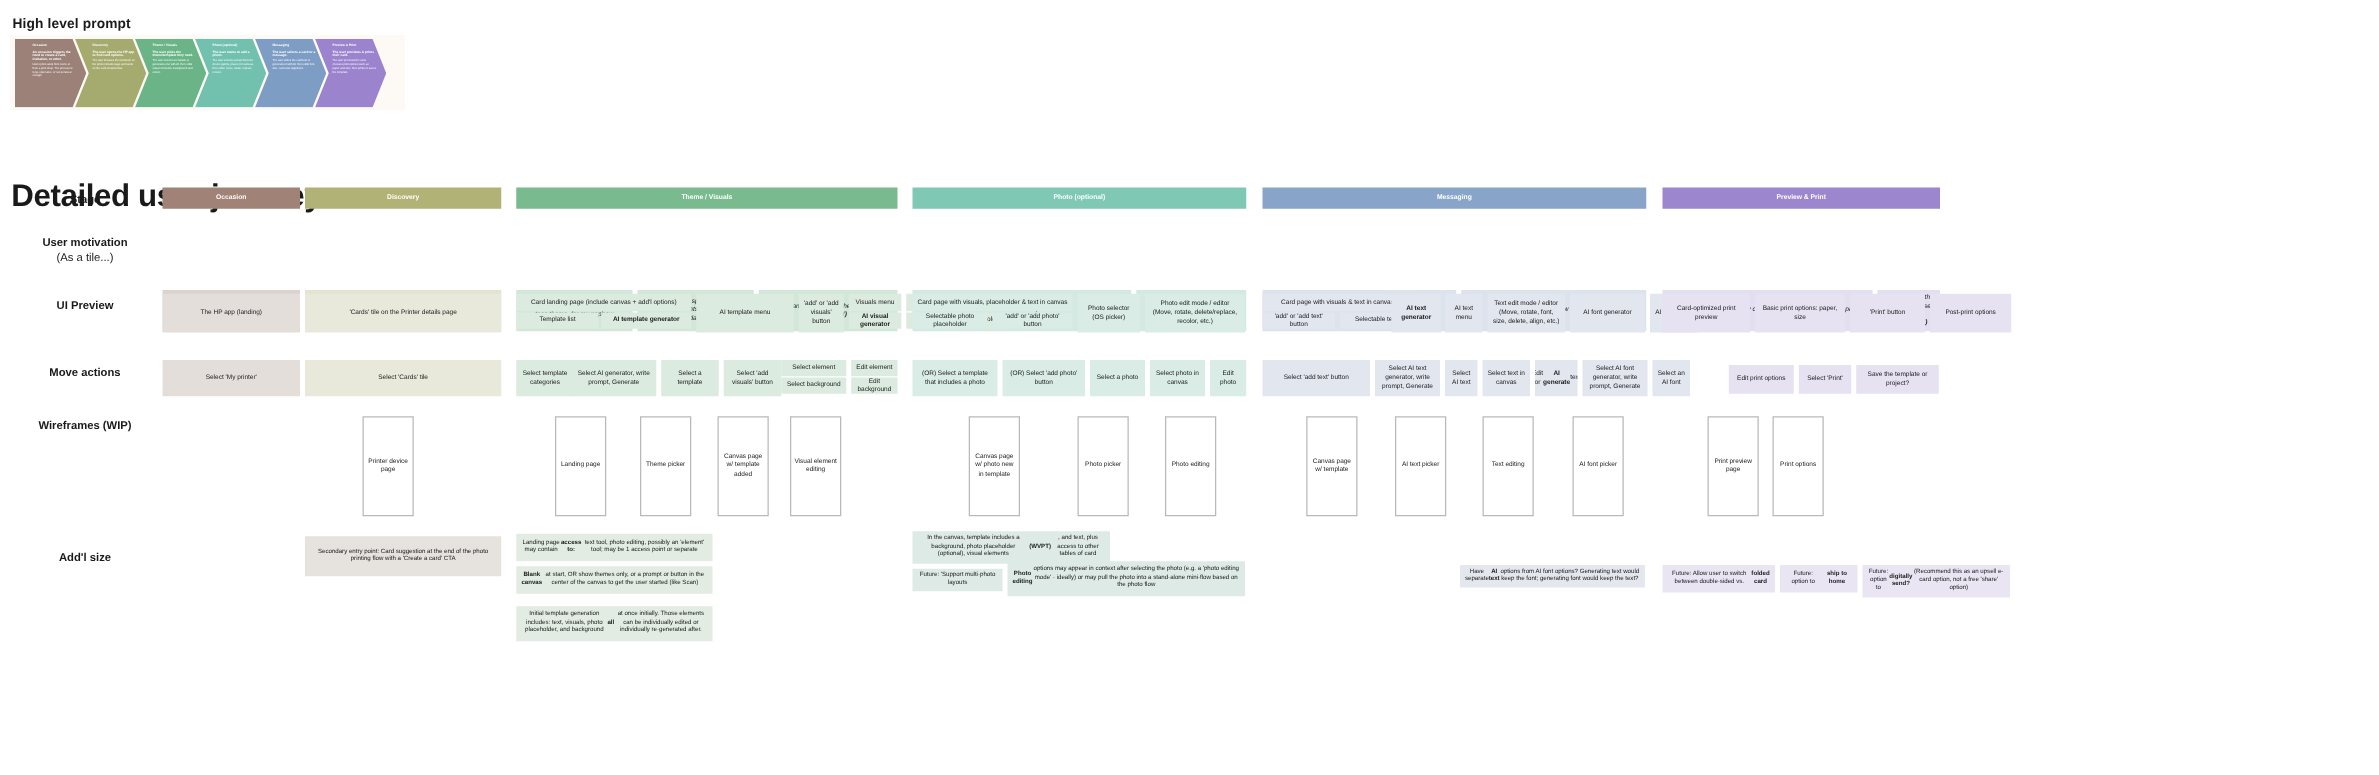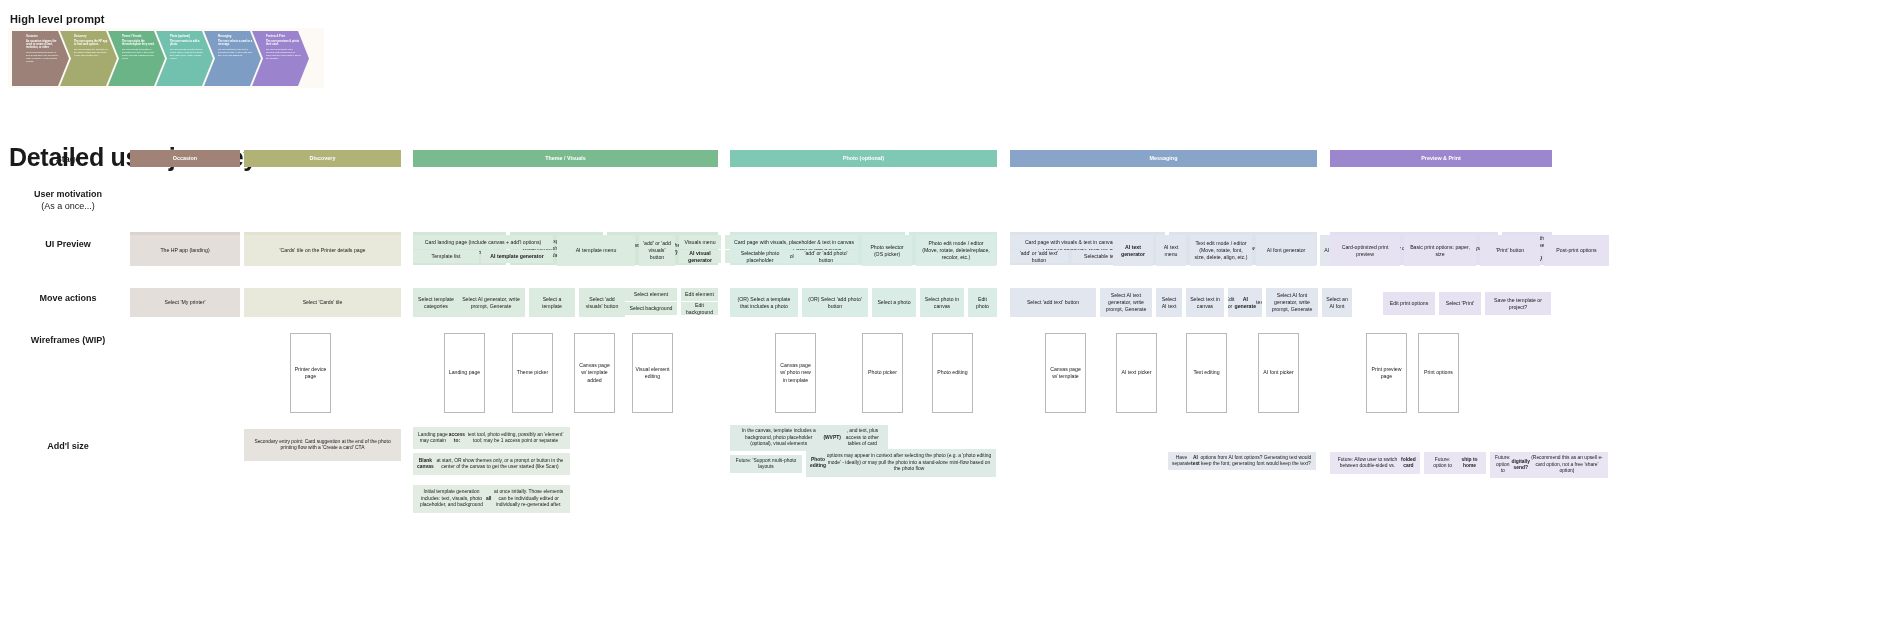--- a/index.html
+++ b/index.html
@@ -112,21 +112,21 @@
       <span class="chev-h">Preview &amp; Print</span>
       <span class="chev-s">The user previews &amp; prints their card.</span>
       <span class="chev-b">The user previews the card, chooses print options such as paper and size, then prints or saves the template.</span>
     </div>
   </div>
 
 <div class="dj-title">Detailed user journey</div>
 
 <div class="grid" id="grid">
     <div class="rowlabel" style="left: 8px; top: 153px; width: 120px;"><span>Stage</span></div>
-    <div class="rowlabel" style="left: 8px; top: 188px; width: 120px;"><span>User motivation</span><span class="sub">(As a once...)</span></div>
+    <div class="rowlabel" style="left: 8px; top: 188px; width: 120px;"><span>User motivation</span><span class="sub">(As a tile...)</span></div>
     <div class="rowlabel" style="left: 8px; top: 238px; width: 120px;"><span>UI Preview</span></div>
     <div class="rowlabel" style="left: 8px; top: 292px; width: 120px;"><span>Move actions</span></div>
     <div class="rowlabel" style="left: 8px; top: 334px; width: 120px;"><span>Wireframes (WIP)</span></div>
     <div class="rowlabel" style="left: 8px; top: 440px; width: 120px;"><span>Add'l size</span></div>
     <div class="cell stage-cell" style="left: 130px; top: 150px; width: 110px; height: 17px; background: rgb(160, 130, 119);">Occasion</div>
     <div class="cell stage-cell" style="left: 244px; top: 150px; width: 157px; height: 17px; background: rgb(176, 178, 118);">Discovery</div>
     <div class="cell stage-cell" style="left: 413px; top: 150px; width: 305px; height: 17px; background: rgb(121, 187, 142);">Theme / Visuals</div>
     <div class="cell stage-cell" style="left: 730px; top: 150px; width: 267px; height: 17px; background: rgb(127, 200, 180);">Photo (optional)</div>
     <div class="cell stage-cell" style="left: 1010px; top: 150px; width: 307px; height: 17px; background: rgb(136, 164, 201);">Messaging</div>
     <div class="cell stage-cell" style="left: 1330px; top: 150px; width: 222px; height: 17px; background: rgb(156, 134, 206);">Preview &amp; Print</div>

